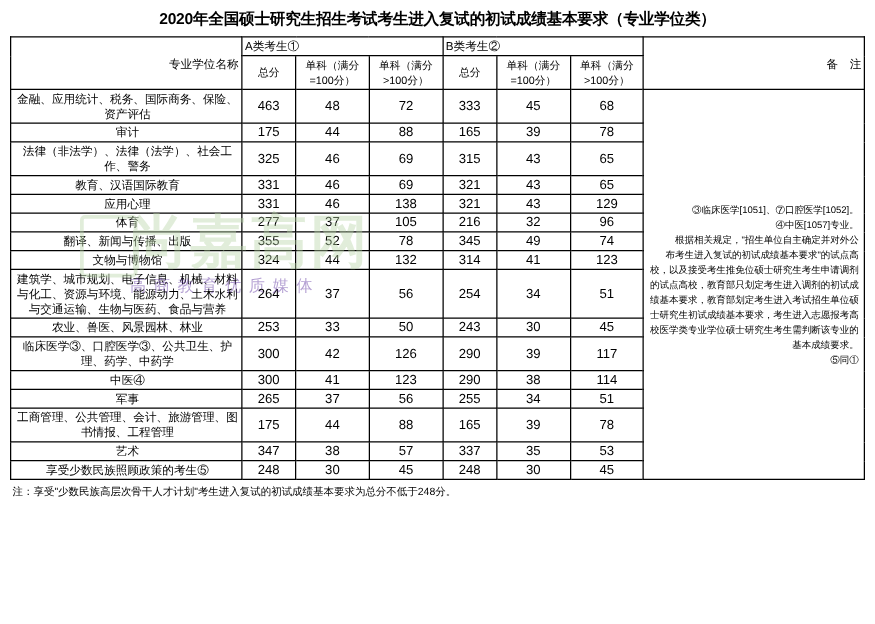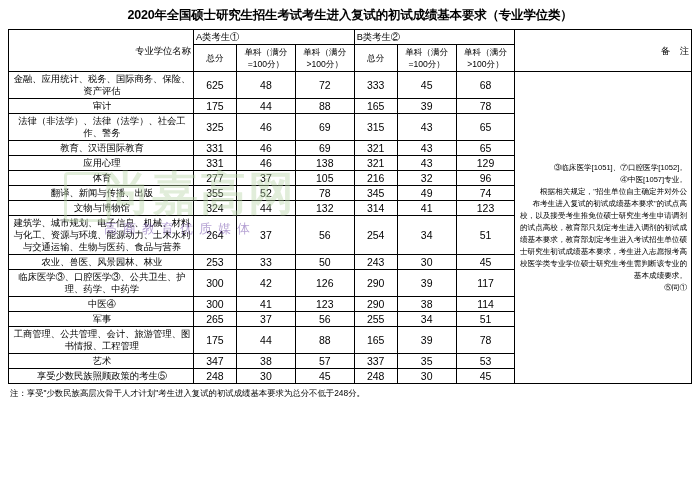--- a/index.html
+++ b/index.html
@@ -161,21 +161,21 @@
         <th class="subhdr">单科（满分=100分）</th>
         <th class="subhdr">单科（满分&gt;100分）</th>
         <th class="subhdr">总分</th>
         <th class="subhdr">单科（满分=100分）</th>
         <th class="subhdr">单科（满分&gt;100分）</th>
       </tr>
     </thead>
     <tbody id="tbody">
         <tr>
           <td class="c-name">金融、应用统计、税务、国际商务、保险、资产评估</td>
-          <td class="num">625</td>
+          <td class="num">463</td>
           <td class="num">48</td>
           <td class="num">72</td>
           <td class="num">333</td>
           <td class="num">45</td>
           <td class="num">68</td>
           <td class="remark-cell" rowspan="16">
             <p>③临床医学[1051]、⑦口腔医学[1052]。</p>
             <p>④中医[1057]专业。</p>
             <p class="ind">根据相关规定，"招生单位自主确定并对外公布考生进入复试的初试成绩基本要求"的试点高校，以及接受考生推免位硕士研究生考生申请调剂的试点高校，教育部只划定考生进入调剂的初试成绩基本要求，教育部划定考生进入考试招生单位硕士研究生初试成绩基本要求，考生进入志愿报考高校医学类专业学位硕士研究生考生需判断该专业的基本成绩要求。</p>
             <p>⑤同①</p>

